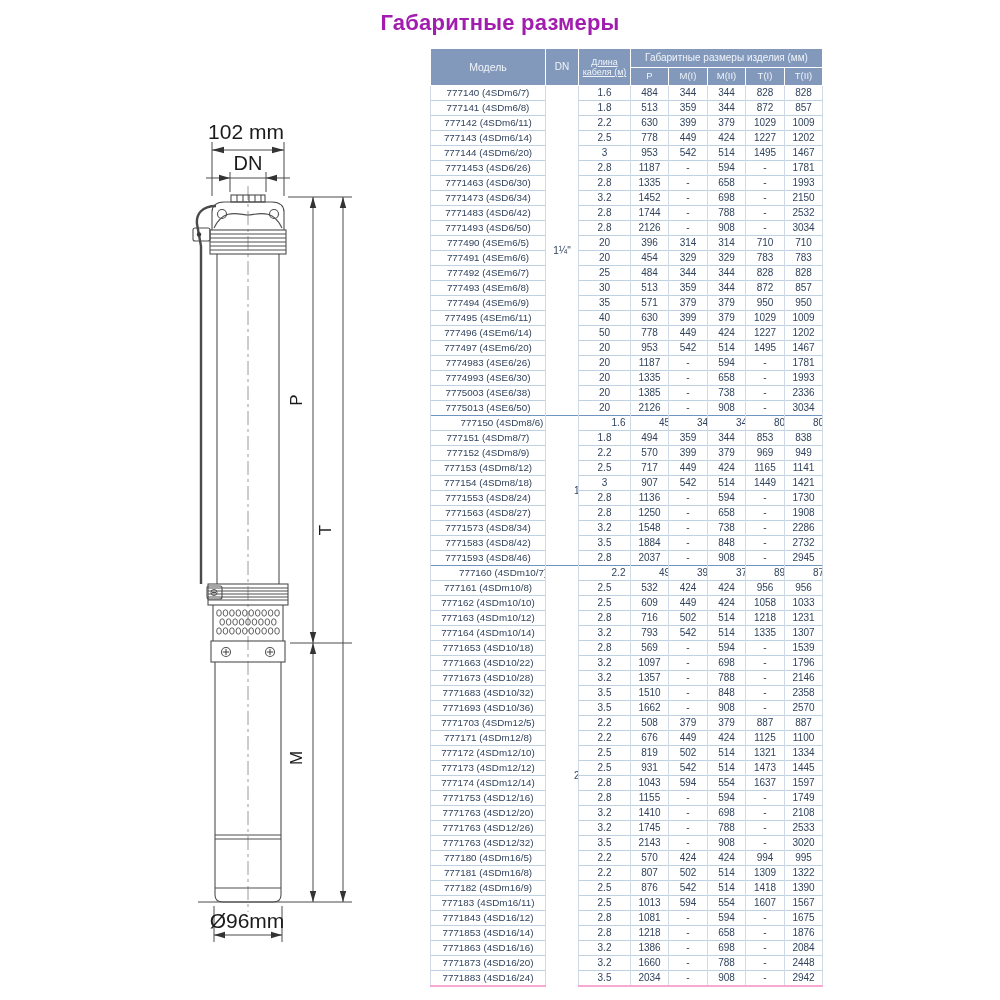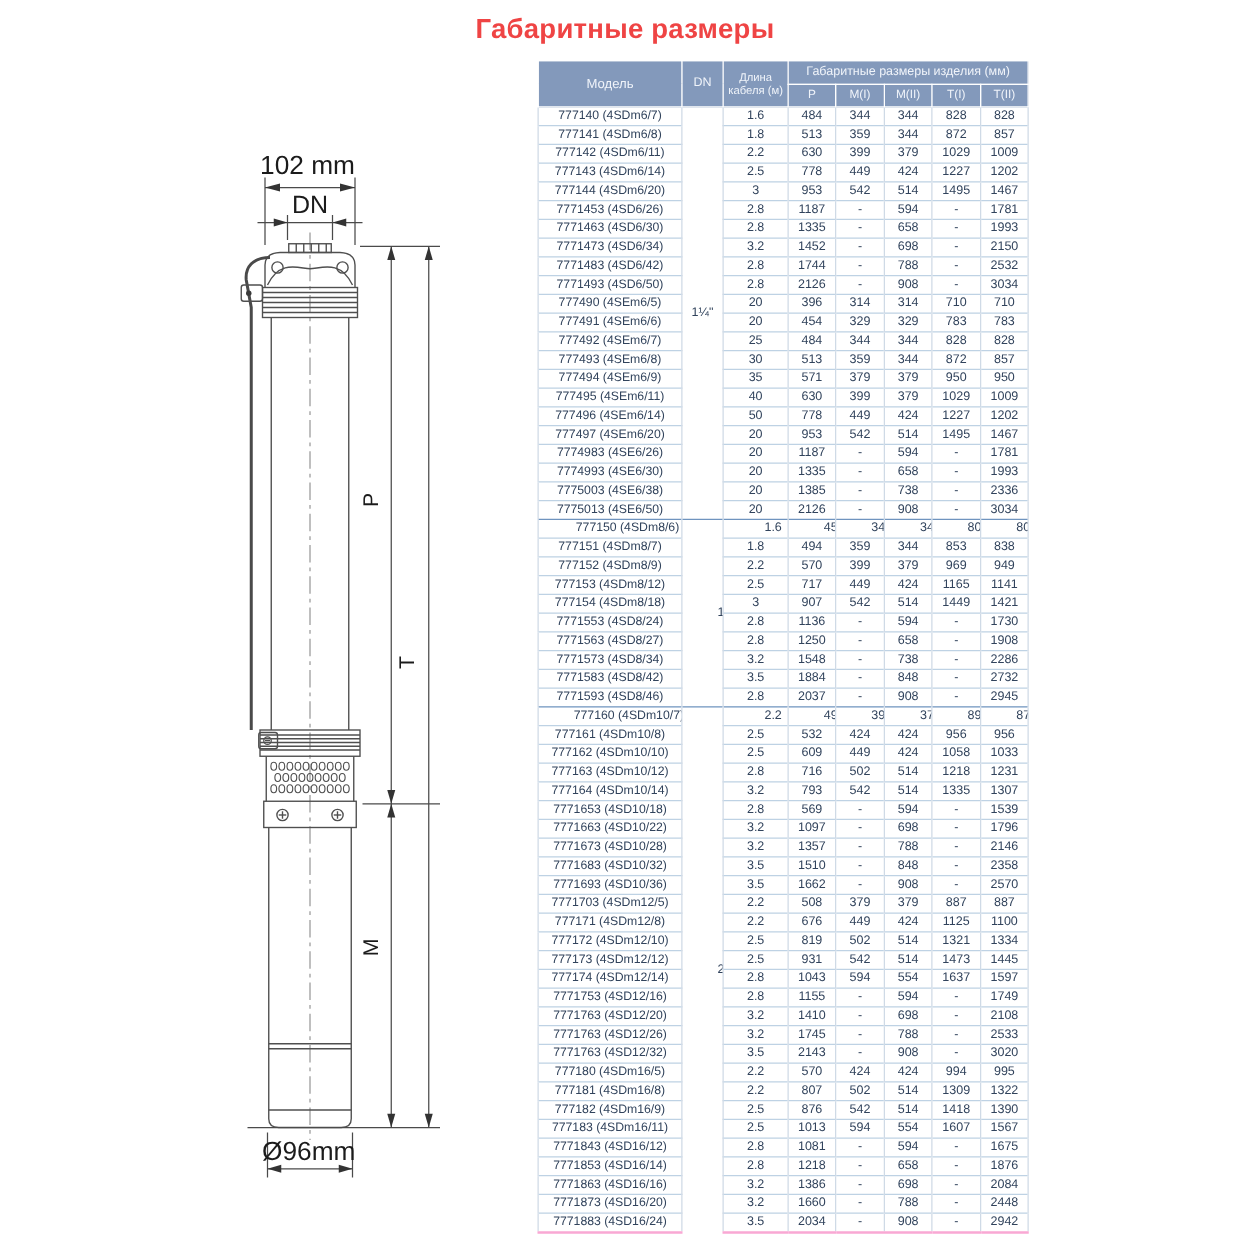--- a/index.html
+++ b/index.html
@@ -2,35 +2,35 @@
 <html><head>
 <meta charset="utf-8">
 <style>
   html,body{margin:0;padding:0;}
   body{
     width:1000px;height:1000px;position:relative;background:#ffffff;
     font-family:"Liberation Sans",sans-serif;overflow:hidden;
   }
   .page-title{
     position:absolute;top:10px;left:0;width:1000px;text-align:center;
-    font-size:22px;font-weight:600;color:#ef4444;letter-spacing:.2px;
+    font-size:22px;font-weight:600;color:#a21caf;letter-spacing:.2px;
   }
   .diagram{position:absolute;left:0;top:0;}
 
   .spec-table{
     position:absolute;left:430px;top:48px;width:392px;
     border-collapse:collapse;table-layout:fixed;
   }
   .spec-table th{
     background:#8399bb;color:#f0f4fa;font-weight:normal;
     border:1px solid #ffffff;padding:0;line-height:1.15;
   }
   .th-model{font-size:10.5px;}
   .th-dn{font-size:10px;}
-  .th-cable{font-size:9px;}
+  .th-cable{font-size:9px;text-decoration:underline;}
   .th-dims{font-size:10px;height:17px;}
   .th-sub{font-size:9.5px;height:17px;}
   .th-span{height:36px;text-align:center;}
   .spec-table td{
     padding:0;text-align:center;font-size:10px;color:#31435c;
     height:14px;line-height:14px;white-space:nowrap;overflow:hidden;
     border-left:1px solid #cfdae6;border-right:1px solid #cfdae6;
     border-top:1px solid #bed2e4;
   }
   .spec-table tbody tr:first-child td{border-top:none;}

